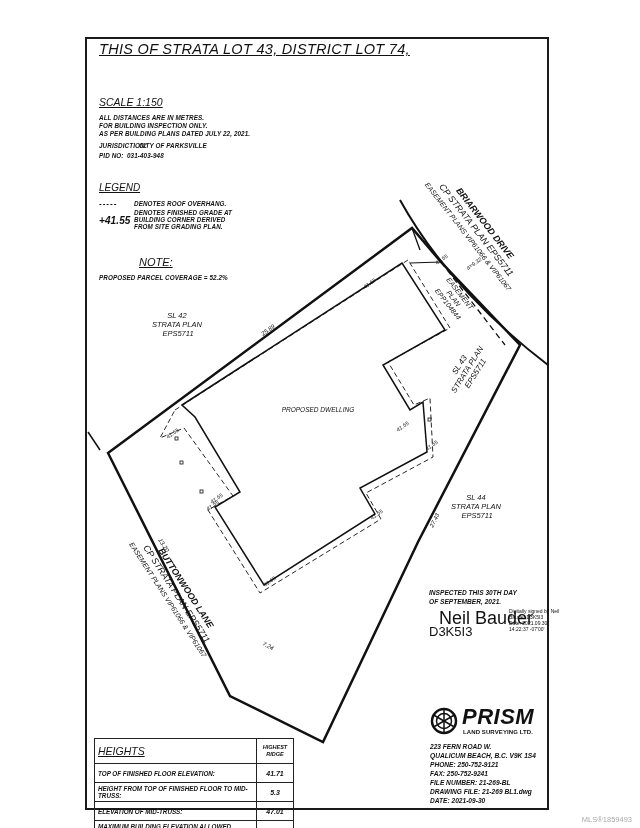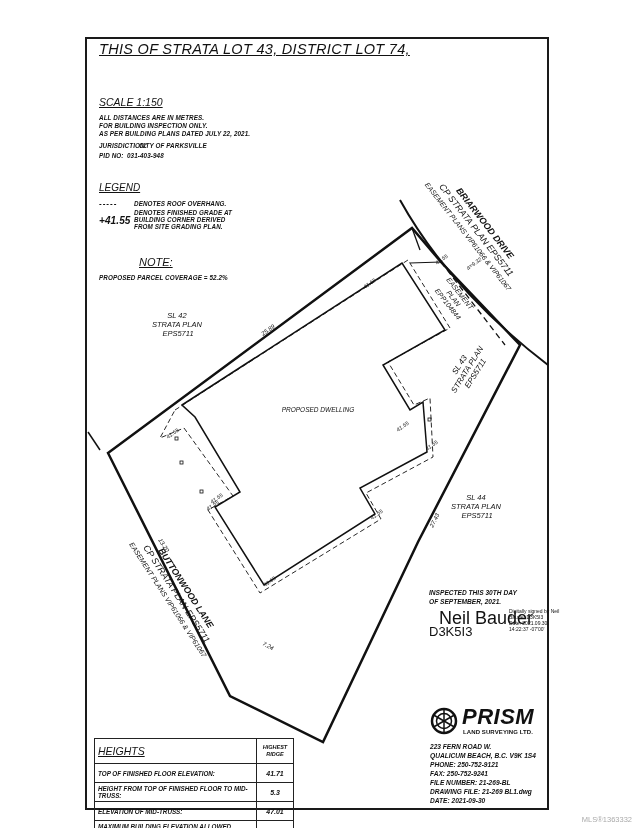--- a/index.html
+++ b/index.html
@@ -193,13 +193,13 @@
   <text class="lbl" transform="translate(168 439) rotate(-35)" font-size="5.5">41.55</text>
   <text class="lbl" transform="translate(208 511) rotate(-35)" font-size="5.5">41.55</text>
   <text class="lbl" transform="translate(265 587) rotate(-35)" font-size="5.5">41.55</text>
   <text class="lbl" transform="translate(372 520) rotate(-35)" font-size="5.5">41.55</text>
   <text class="lbl" transform="translate(398 432) rotate(-35)" font-size="5.5">41.55</text>
   <text class="lbl" transform="translate(427 451) rotate(-35)" font-size="5.5">41.55</text>
   <text class="lbl" transform="translate(212 504) rotate(-35)" font-size="5.5">41.55</text>
   <text class="lbl" transform="translate(365 289) rotate(-35)" font-size="5.5">41.55</text>
 </svg>
 
-<div class="mls">MLS®1363332</div>
+<div class="mls">MLS®1859493</div>
 
 </body></html>

